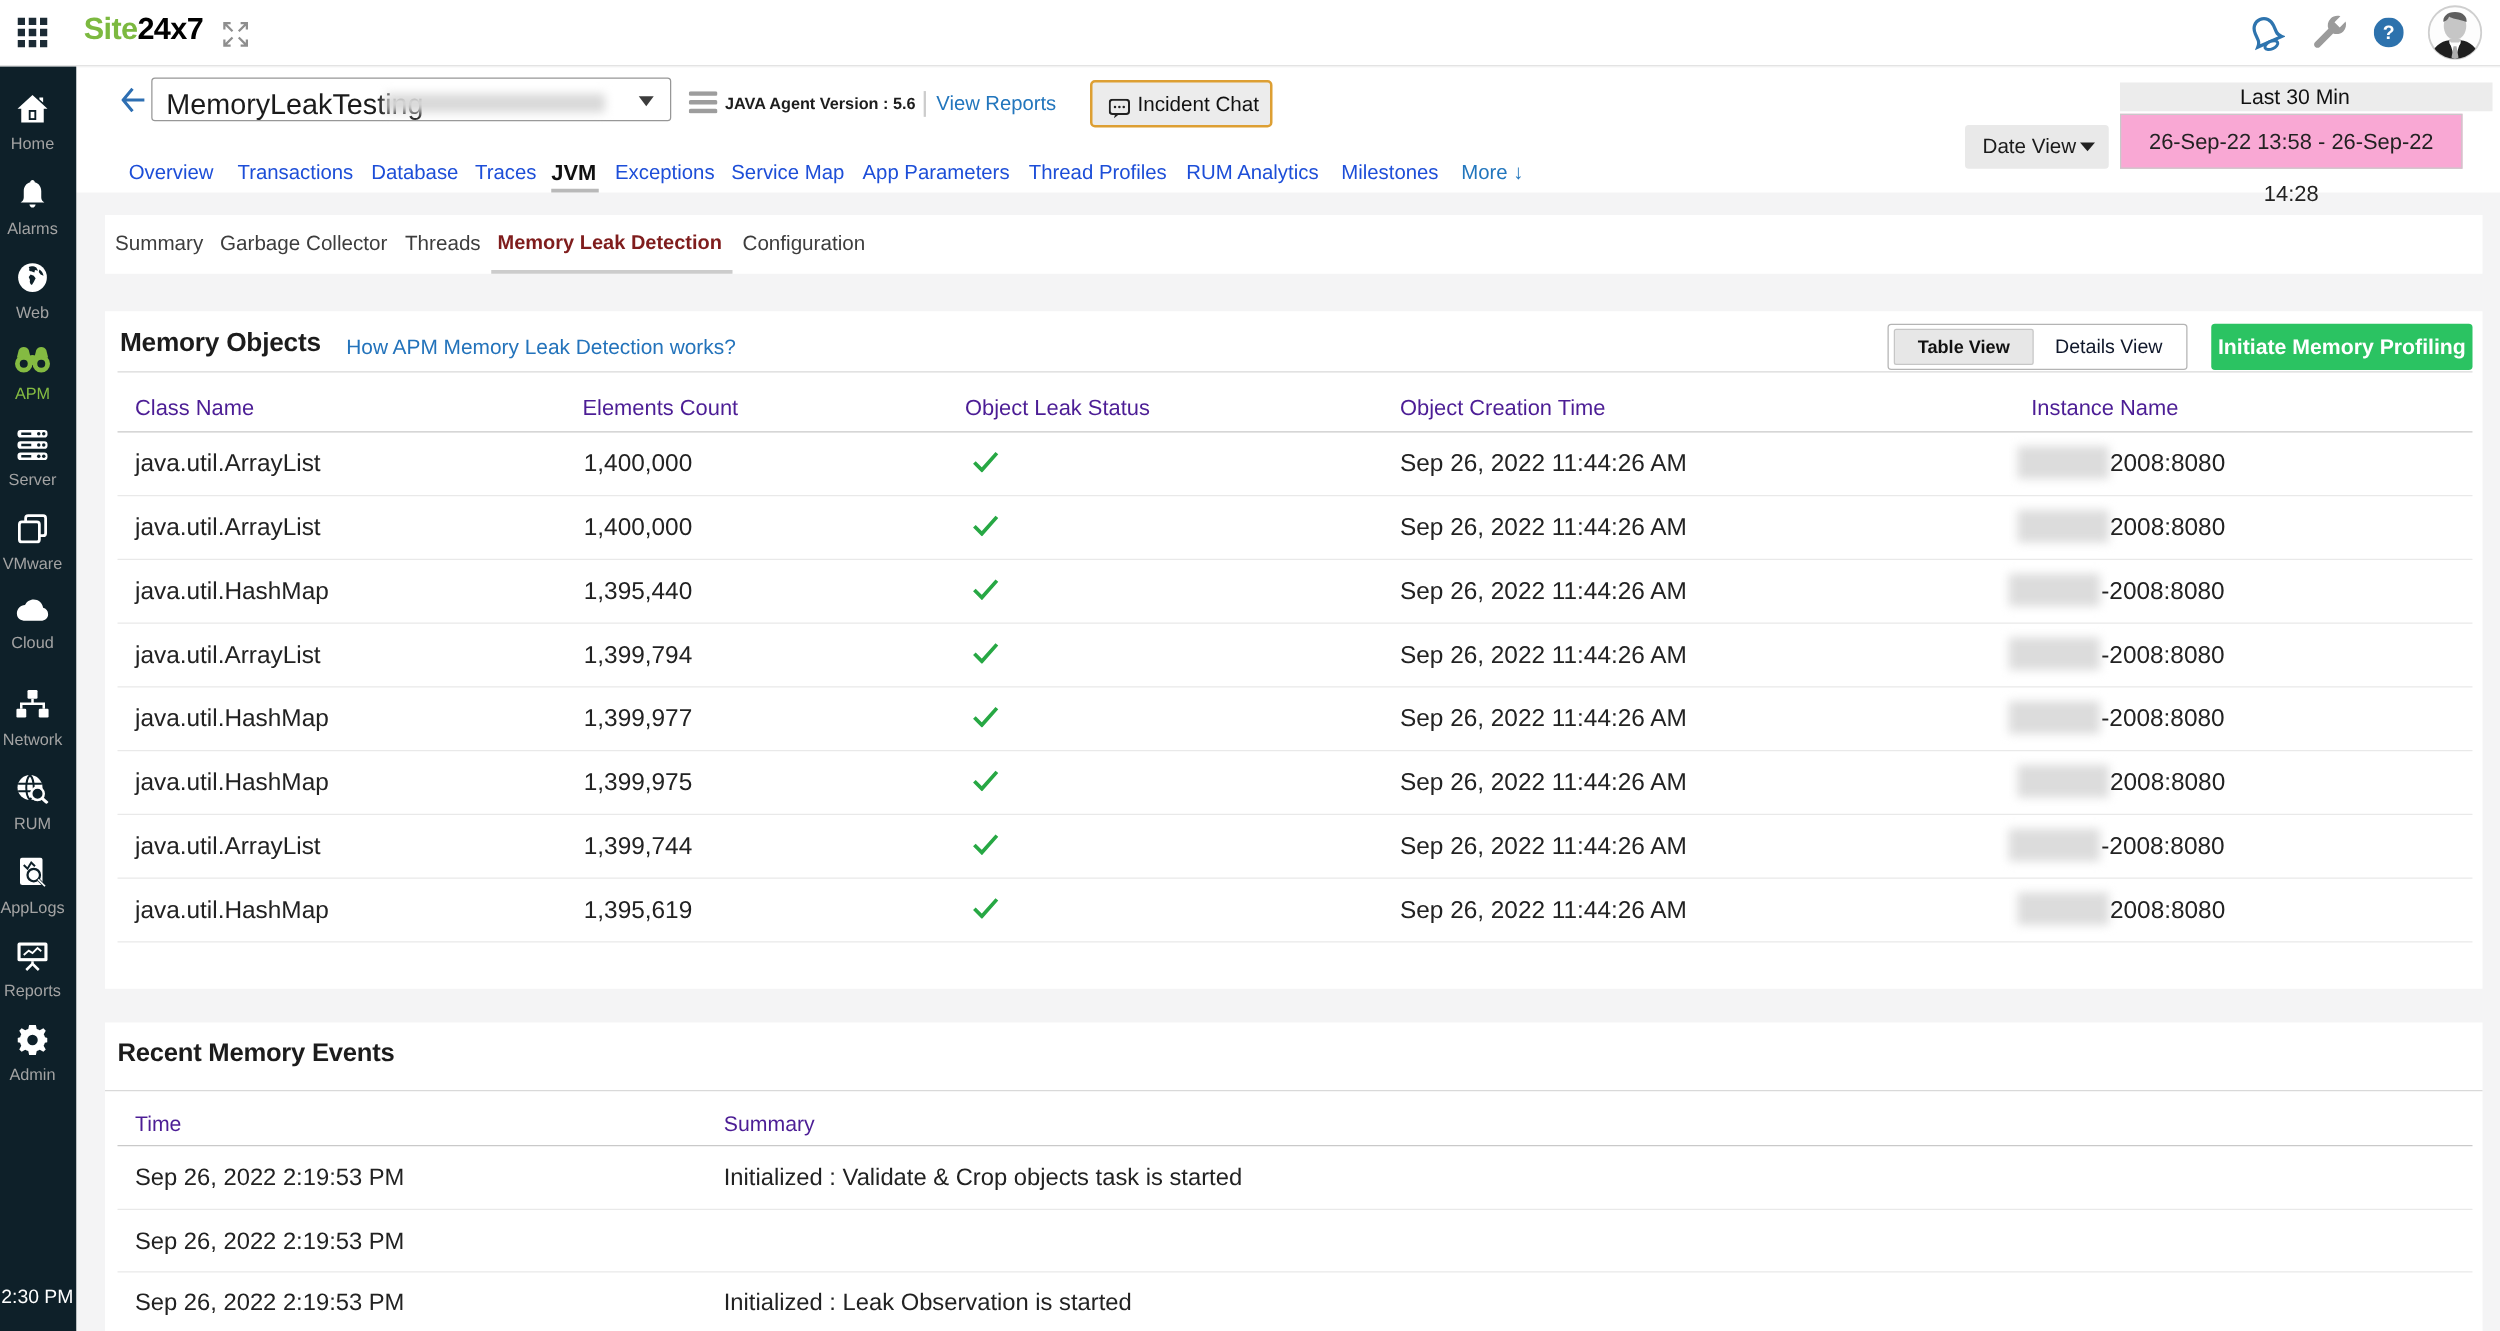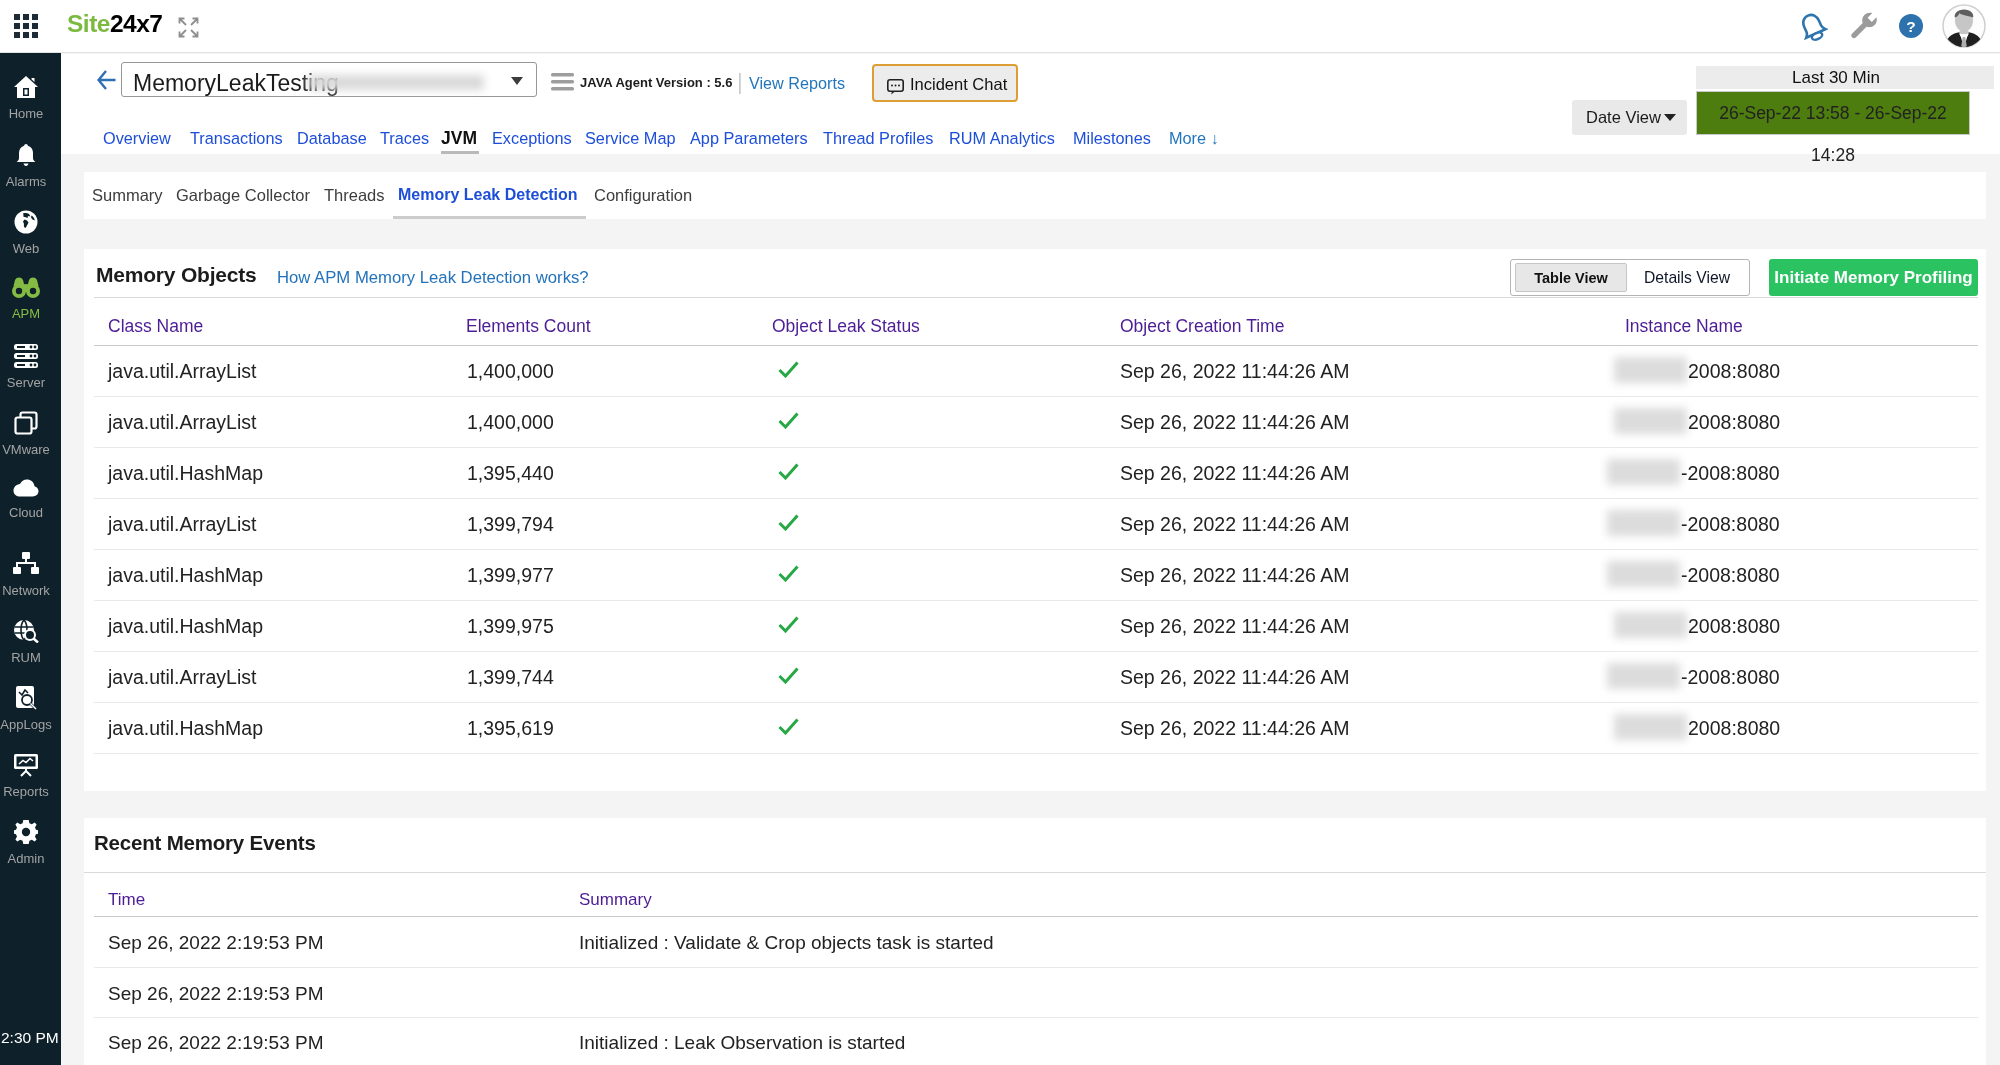--- a/index.html
+++ b/index.html
@@ -27,21 +27,21 @@
 #dropdown .txt { position:absolute; left:11px; top:7px; font-size:23px; color:#1b1b1b; }
 #dropdown .blur { position:absolute; left:186px; top:12px; width:176px; height:15px; background:#d9d9d9; filter:blur(4px); border-radius:2px; }
 #dropdown .caret { position:absolute; right:13px; top:14px; width:0; height:0; border-left:6.5px solid transparent; border-right:6.5px solid transparent; border-top:8px solid #3c3c3c; }
 .navtab { position:absolute; top:75px; font-size:16.3px; color:#1d4ed8; white-space:nowrap; }
 .navtab.act { font-weight:bold; color:#111; font-size:17.5px; top:74px; }
 .navtab.more { color:#2276bd; }
 
 
 #subband { position:absolute; left:84px; top:172px; width:1902px; height:47px; background:#fff; }
 .subtab { position:absolute; top:14px; font-size:16.5px; color:#3d3d3d; white-space:nowrap; }
-.subtab.act { font-weight:bold; color:#1d4ed8; font-size:16px; }
+.subtab.act { font-weight:bold; color:#7f1d1d; font-size:16px; }
 #card1 { position:absolute; left:84px; top:249px; width:1902px; height:542px; background:#fff; }
 #card2 { position:absolute; left:84px; top:818px; width:1902px; height:247px; background:#fff; }
 .hline { position:absolute; height:1px; background:#e9e9e9; }
 .row-c { position:absolute; font-size:19.5px; color:#222; white-space:nowrap; }
 .row-c2 { position:absolute; font-size:19px; color:#222; white-space:nowrap; }
 .th { position:absolute; font-size:17.5px; color:#4c1d95; white-space:nowrap; }
 .blurbox { position:absolute; width:73px; height:26px; background:#dcdcdc; filter:blur(4px); }
 #greenbtn { position:absolute; left:1685px; top:10px; width:209px; height:37px; background:#2bc362; border-radius:3px; color:#fff; font-weight:bold; font-size:17px; text-align:center; line-height:37px; }
 #toggle { position:absolute; left:1426px; top:10px; width:240px; height:37px; border:1px solid #b4b4b4; border-radius:3px; background:#fff; }
 #toggle .seg1 { position:absolute; left:4px; top:3px; width:112px; height:29px; background:#e7e7e7; border:1px solid #c6c6c6; border-radius:2px; text-align:center; line-height:28px; font-size:14.5px; font-weight:bold; color:#111; }
@@ -215,21 +215,21 @@
           <circle cx="12" cy="6.5" r="1" fill="#222" stroke="none"></circle>
       </svg>
       <span class="abs" style="left:36px;top:9px;font-size:16.5px;color:#111;">Incident Chat</span>
     </div>
 
     <div class="abs" style="left:1511px;top:46px;width:115px;height:35px;background:#e9e9e9;border-radius:3px;">
       <span class="abs" style="left:14px;top:8px;font-size:16.5px;color:#1b1b1b;">Date View</span>
       <span class="abs" style="right:11px;top:14px;width:0;height:0;border-left:6px solid transparent;border-right:6px solid transparent;border-top:7px solid #222;"></span>
     </div>
     <div class="abs" style="left:1635px;top:12px;width:298px;height:23px;background:#ececec;text-align:center;font-size:17px;color:#111;line-height:23px;padding-right:18px;">Last 30 Min</div>
-    <div class="abs" style="left:1635px;top:37px;width:274px;height:44px;background:#4d7c0f;border:1px solid #c9c9c9;text-align:center;font-size:17.5px;color:#222;line-height:42px;">26-Sep-22 13:58 - 26-Sep-22 14:28</div>
+    <div class="abs" style="left:1635px;top:37px;width:274px;height:44px;background:#f9a8d4;border:1px solid #c9c9c9;text-align:center;font-size:17.5px;color:#222;line-height:42px;">26-Sep-22 13:58 - 26-Sep-22 14:28</div>
 
     <span class="navtab" style="left:42px">Overview</span>
     <span class="navtab" style="left:129px">Transactions</span>
     <span class="navtab" style="left:236px">Database</span>
     <span class="navtab" style="left:319px">Traces</span>
     <span class="navtab act" style="left:380px">JVM</span>
     <span class="navtab" style="left:431px">Exceptions</span>
     <span class="navtab" style="left:524px">Service Map</span>
     <span class="navtab" style="left:629px">App Parameters</span>
     <span class="navtab" style="left:762px">Thread Profiles</span>

